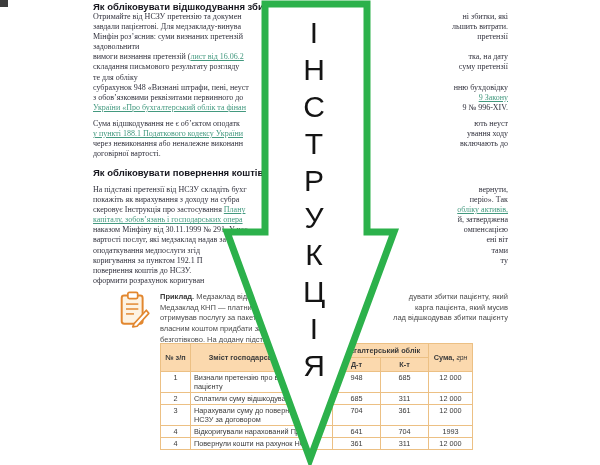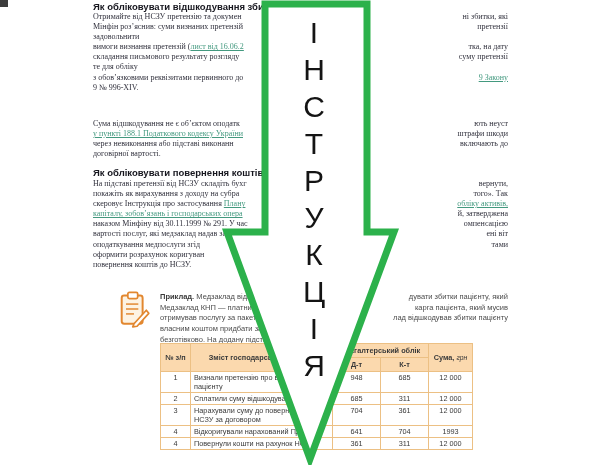--- a/index.html
+++ b/index.html
@@ -36,75 +36,84 @@
   <div class="corner-artifact"></div>
 
   <div class="doc-heading" style="top:1px;">Як обліковувати відшкодування збитків</div>
 
   <div class="para" style="top:12px;">
       <div class="tline">
         <span class="lf"><span>Отримайте від НСЗУ претензію та докумен</span></span>
         <span class="rf"><span>ні збитки, які</span></span>
       </div>
       <div class="tline">
+        <span class="lf"><span>завдали пацієнтові. Для медзакладу-винува</span></span>
+        <span class="rf"><span>льшить витрати.</span></span>
+      </div>
+      <div class="tline">
         <span class="lf"><span>Мінфін роз’яснив: суми визнаних претензій</span></span>
         <span class="rf"><span>претензії</span></span>
       </div>
       <div class="tline">
         <span class="rf"><span>задовольнити</span></span>
       </div>
       <div class="tline">
         <span class="lf"><span>вимоги визнання претензій (</span><span class="link">лист від 16.06.2</span></span>
         <span class="rf"><span>тка, на дату</span></span>
       </div>
       <div class="tline">
         <span class="lf"><span>складання письмового результату розгляду</span></span>
         <span class="rf"><span>суму претензії</span></span>
       </div>
       <div class="tline">
         <span class="rf"><span>те для обліку</span></span>
       </div>
       <div class="tline">
+        <span class="lf"><span>субрахунок 948 «Визнані штрафи, пені, неуст</span></span>
+        <span class="rf"><span>нню бухдовідку</span></span>
+      </div>
+      <div class="tline">
         <span class="lf"><span>з обов’язковими реквізитами первинного до</span></span>
         <span class="rf"><span class="link">9 Закону</span></span>
       </div>
       <div class="tline">
+        <span class="lf"><span class="link">України «Про бухгалтерський облік та фінан</span></span>
         <span class="rf"><span>9 № 996-XIV.</span></span>
       </div>
     </div>
 
   <div class="para" style="top:119px;">
       <div class="tline">
         <span class="lf"><span>Сума відшкодування не є об’єктом оподатк</span></span>
         <span class="rf"><span>ють неуст</span></span>
       </div>
       <div class="tline">
         <span class="lf"><span class="link">у пункті 188.1 Податкового кодексу України</span></span>
-        <span class="rf"><span>штрафи шкоди</span></span>
-      </div>
-      <div class="tline">
-        <span class="lf"><span>через невиконання або підставі виконанн</span></span>
+        <span class="rf"><span>ування ходу</span></span>
+      </div>
+      <div class="tline">
+        <span class="lf"><span>через невиконання або неналежне виконанн</span></span>
         <span class="rf"><span>включають до</span></span>
       </div>
       <div class="tline">
         <span class="lf"><span>договірної вартості.</span></span>
         <span class="rf"></span>
       </div>
     </div>
 
   <div class="doc-heading" style="top:167px;">Як обліковувати повернення коштів НСЗУ</div>
 
-  <div class="para" style="top:179px;">
+  <div class="para" style="top:185px;">
       <div class="tline">
         <span class="lf"><span>На підставі претензії від НСЗУ складіть бухг</span></span>
         <span class="rf"><span>вернути,</span></span>
       </div>
       <div class="tline">
         <span class="lf"><span>покажіть як вирахування з доходу на субра</span></span>
-        <span class="rf"><span>того». Так</span></span>
+        <span class="rf"><span>періо». Так</span></span>
       </div>
       <div class="tline">
         <span class="lf"><span>скеровує Інструкція про застосування </span><span class="link">Плану</span></span>
         <span class="rf"><span class="link">обліку активів,</span></span>
       </div>
       <div class="tline">
         <span class="lf"><span class="link">капіталу, зобов’язань і господарських опера</span></span>
         <span class="rf"><span>й, затверджена</span></span>
       </div>
       <div class="tline">
@@ -113,25 +122,29 @@
       </div>
       <div class="tline">
         <span class="lf"><span>вартості послуг, які медзаклад надав за ПМГ</span></span>
         <span class="rf"><span>ені віт</span></span>
       </div>
       <div class="tline">
         <span class="lf"><span>оподаткування медпослуги згід</span></span>
         <span class="rf"><span>тами</span></span>
       </div>
       <div class="tline">
+        <span class="lf"><span>коригування за пунктом 192.1 П</span></span>
+        <span class="rf"><span>ту</span></span>
+      </div>
+      <div class="tline">
+        <span class="lf"><span>повернення коштів до НСЗУ.</span></span>
+        <span class="rf"></span>
+      </div>
+      <div class="tline">
         <span class="lf"><span>оформити розрахунок коригуван</span></span>
-        <span class="rf"></span>
-      </div>
-      <div class="tline">
-        <span class="lf"><span>повернення коштів до НСЗУ.</span></span>
         <span class="rf"></span>
       </div>
     </div>
 
   <div class="example-icon">
     <svg width="32" height="38" viewBox="0 0 26 30">
       <rect x="3" y="4" width="17" height="23" rx="2" fill="#fdf3e3" stroke="#e2872f" stroke-width="1.6"></rect>
       <rect x="8" y="1.5" width="8" height="5" rx="1.2" fill="#fff" stroke="#e2872f" stroke-width="1.4"></rect>
       <line x1="6.5" y1="11" x2="16.5" y2="11" stroke="#e2872f" stroke-width="1.2"></line>
       <line x1="6.5" y1="15" x2="16.5" y2="15" stroke="#e2872f" stroke-width="1.2"></line>

